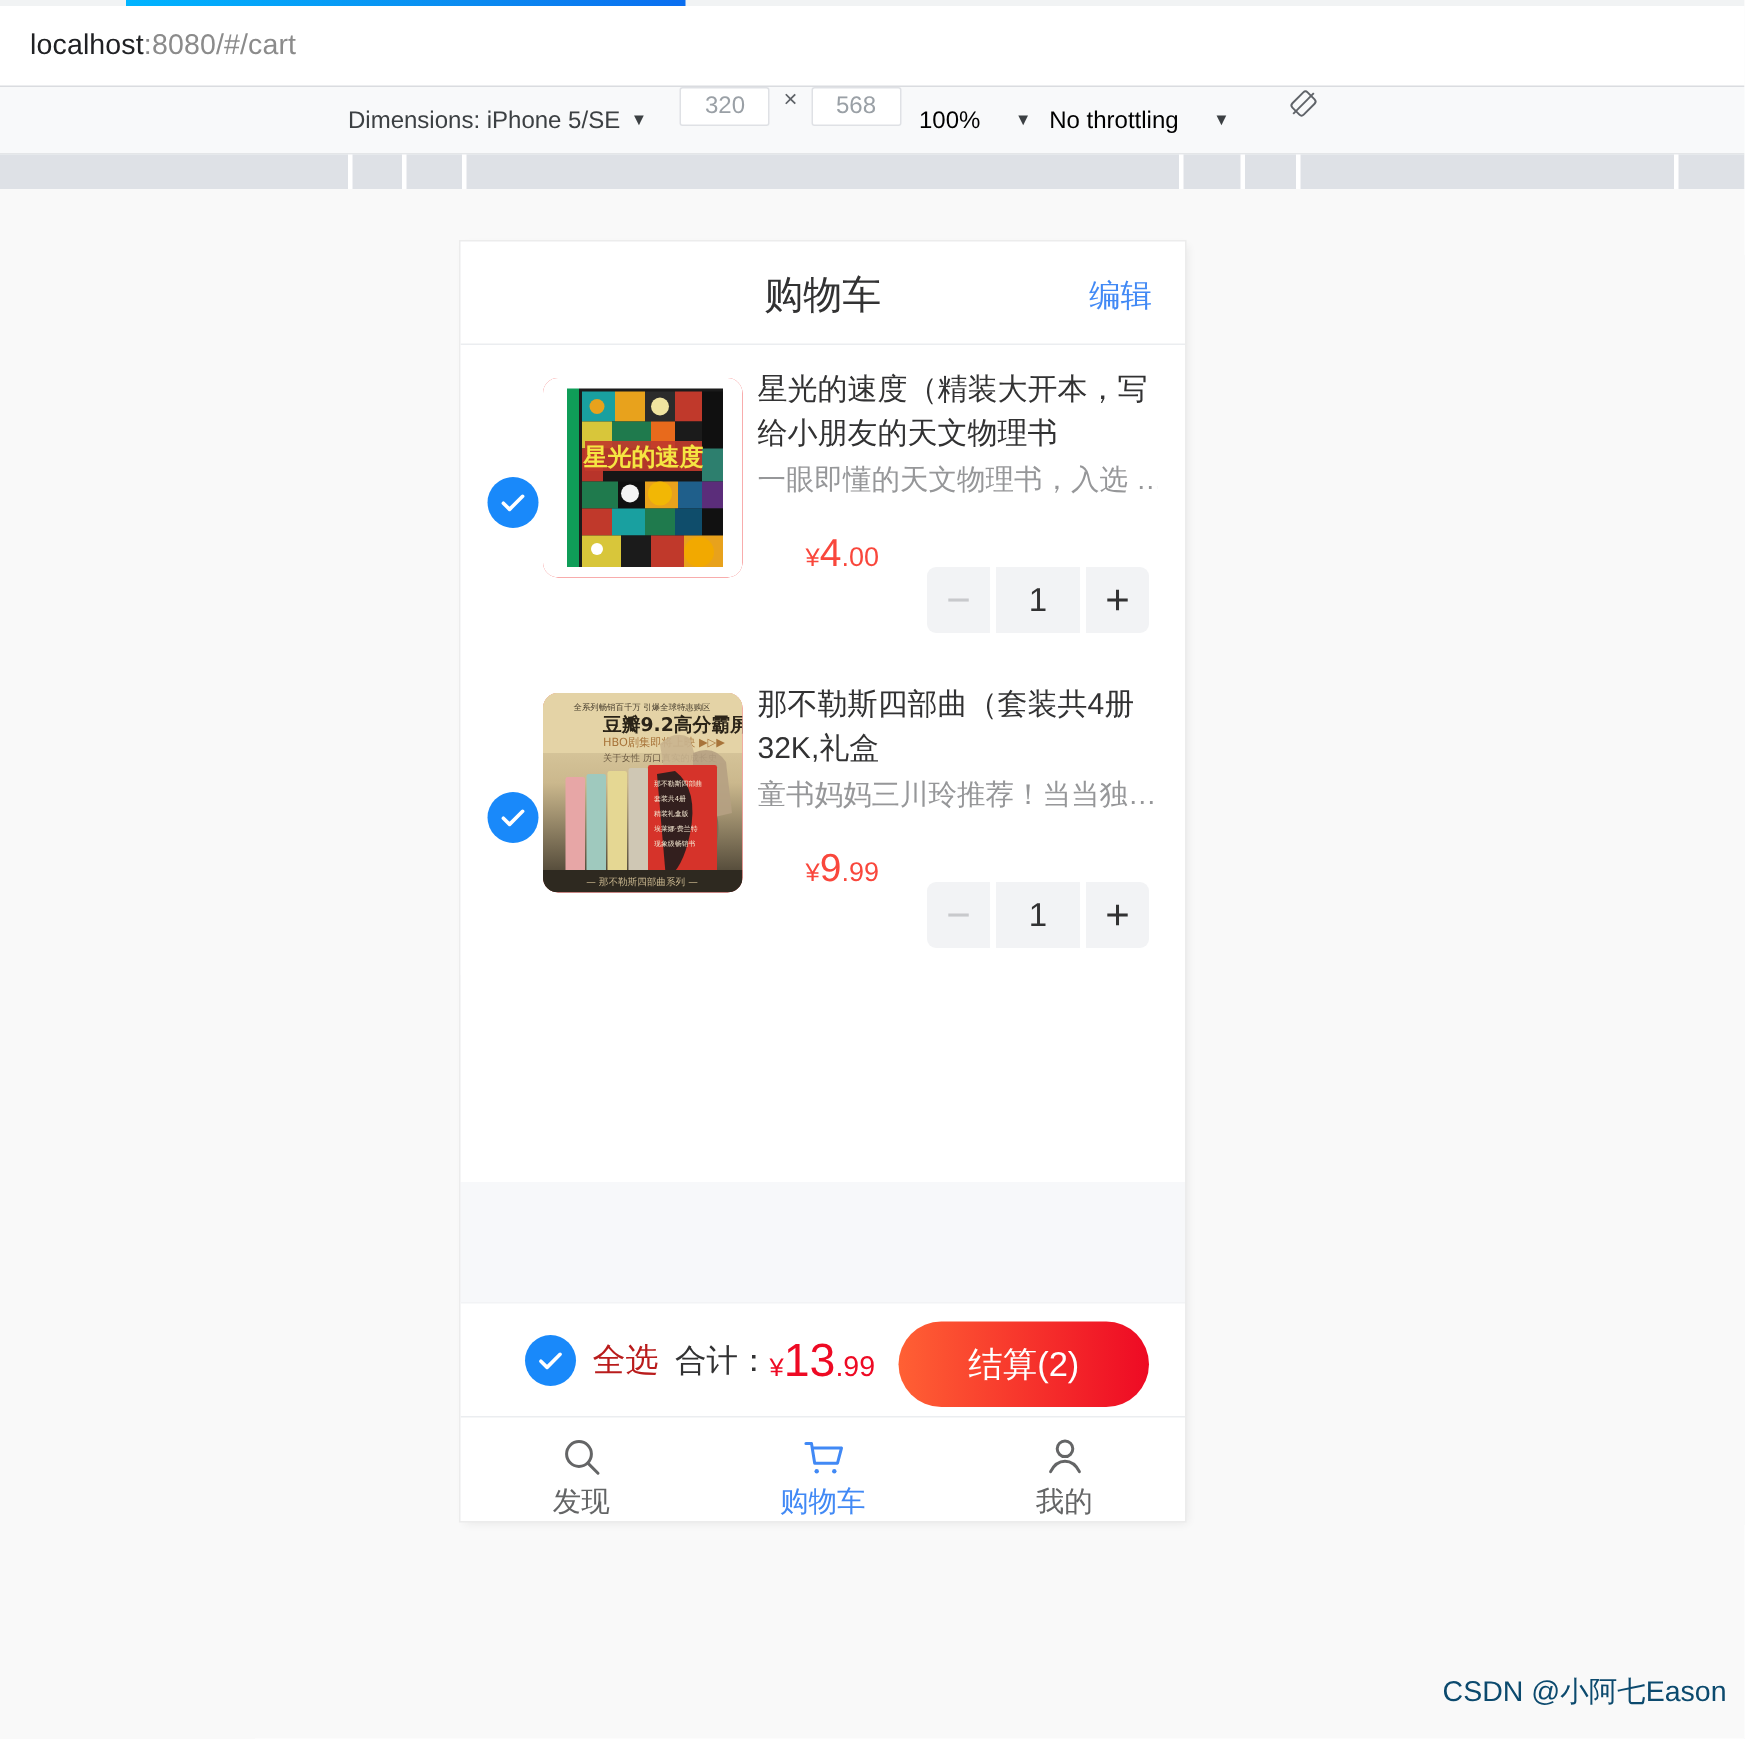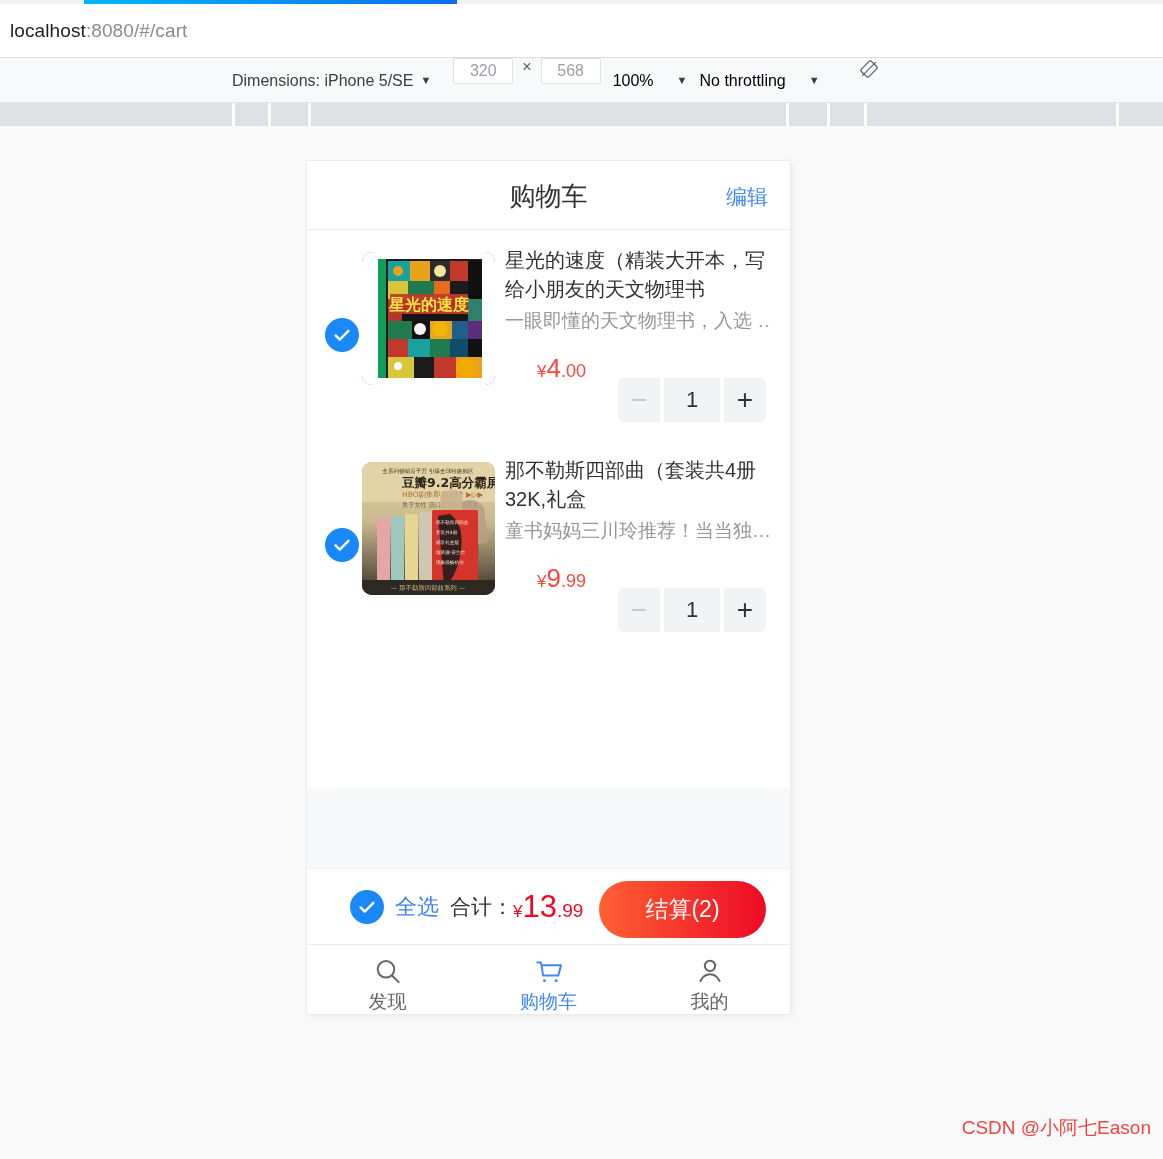--- a/index.html
+++ b/index.html
@@ -35,21 +35,21 @@
     position: absolute;
     top: 4px; left: 0;
     width: 1163px;
     height: 54px;
     background: #ffffff;
     border-bottom: 1px solid #dadce0;
     box-sizing: border-box;
   }
   .url-text {
     position: absolute;
-    left: 10px;
+    left: 20px;
     top: 16px;
     font-size: 19px;
     color: #8b8b8b;
     letter-spacing: 0.1px;
     white-space: nowrap;
   }
   .url-text .host { color: #202124; }
 
   
   .device-toolbar {
@@ -292,21 +292,21 @@
     display: flex;
     align-items: center;
     justify-content: center;
     flex: none;
     cursor: pointer;
   }
   .allchk svg { width: 22px; height: 22px; display: block; }
   .allchk-label {
     margin-left: 11px;
     font-size: 22px;
-    color: #3b82f6;
+    color: #b91c1c;
   }
   .total-label {
     margin-left: 11px;
     font-size: 21px;
     color: #323233;
     white-space: nowrap;
   }
   .total-price { color: #ee0a24; white-space: nowrap; }
   .total-price .sym { font-size: 17px; }
   .total-price .int { font-size: 31px; }
@@ -345,21 +345,21 @@
   }
   .tab.active { color: #4189f5; }
   .tab svg { width: 32px; height: 32px; display: block; }
   .tab-label { font-size: 19px; line-height: 1; }
 
   .watermark {
     position: absolute;
     right: 12px;
     bottom: 18px;
     font-size: 19px;
-    color: #ef4444;
+    color: #0c4a6e;
     white-space: nowrap;
   }
 </style>
 </head>
 <body>
 
 <div class="progress-track">
   <div class="progress-fill"></div>
 </div>
 

